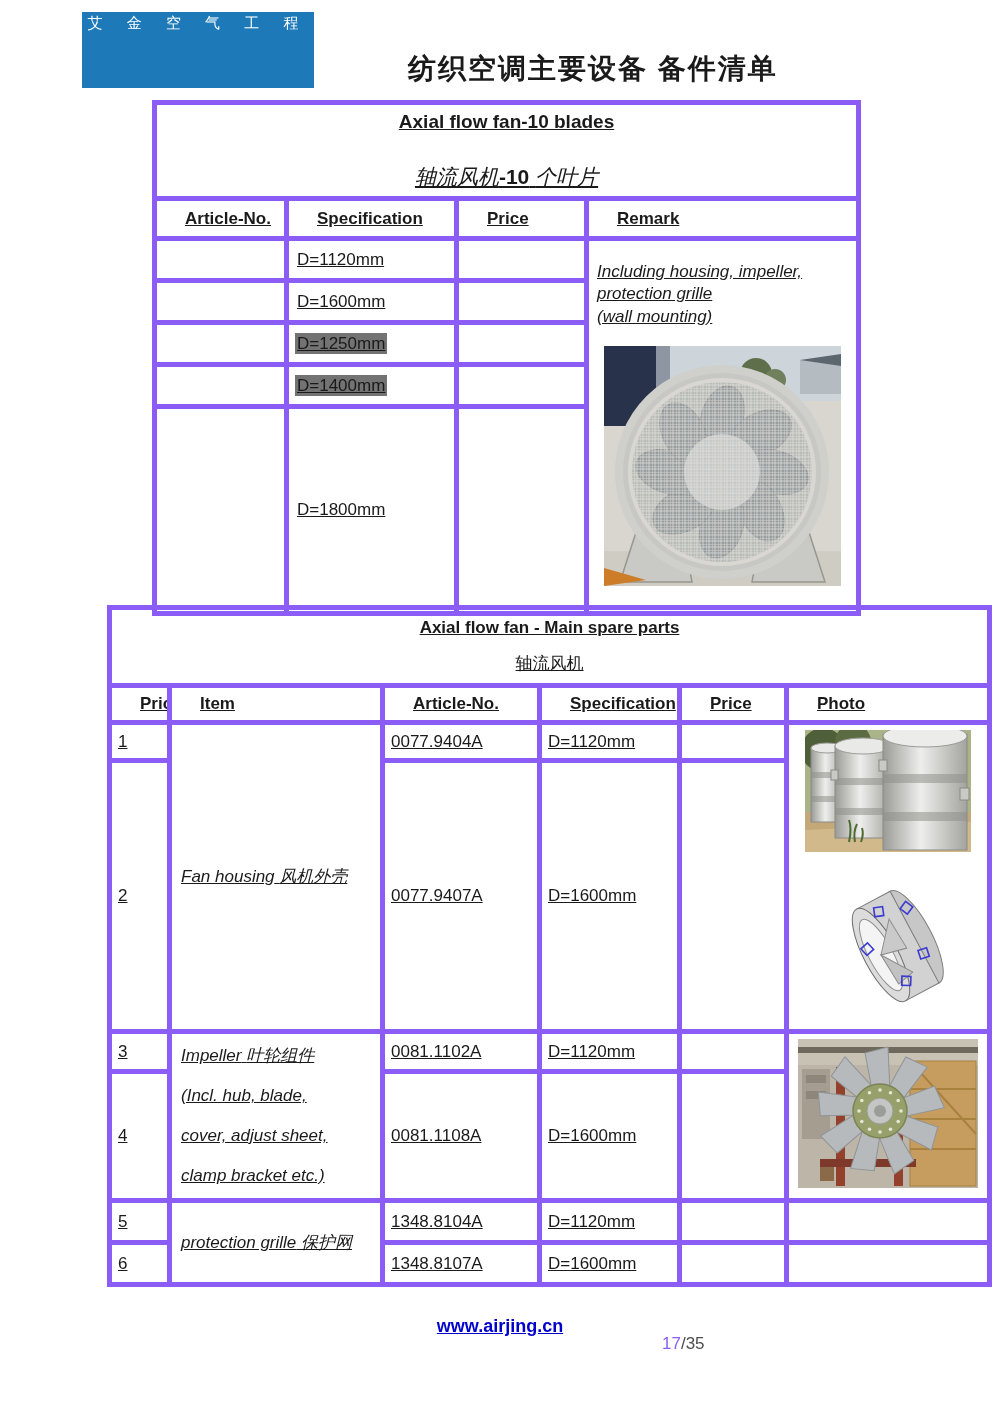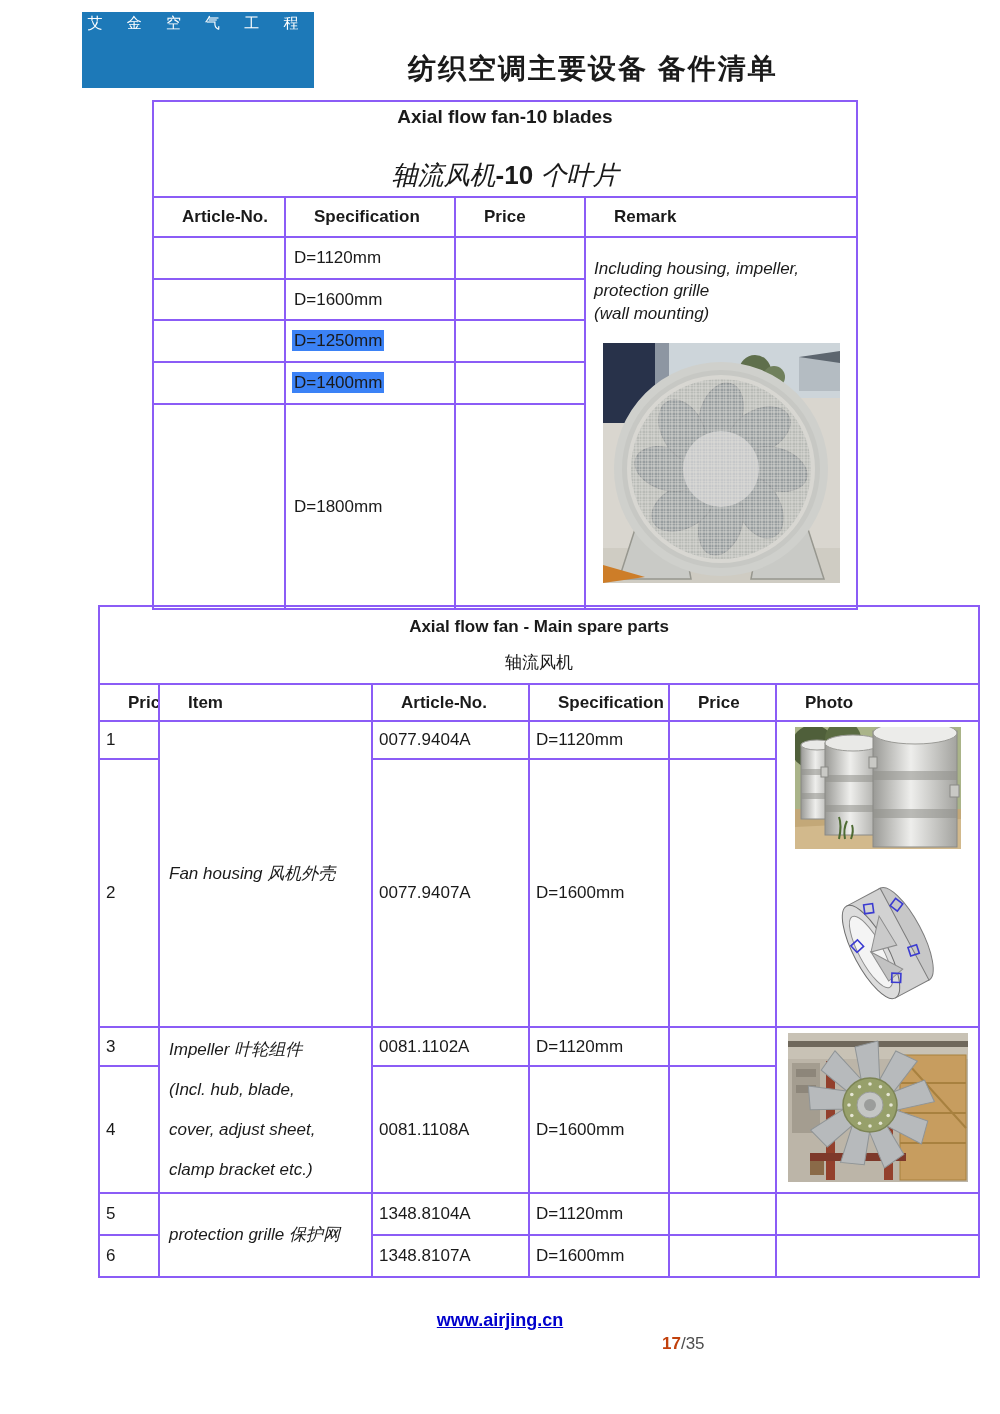--- a/index.html
+++ b/index.html
@@ -14,46 +14,46 @@
   }
   .logo-brand-row { display:flex; align-items:center; justify-content:center; margin-top:5px; height:42px; }
   .logo-brand { font-size:37px; font-weight:700; letter-spacing:1px; line-height:1; }
   .logo-fan { margin-left:-2px; }
   .logo-sub { text-align:center; font-size:15px; letter-spacing:10px; margin-top:2px; white-space:nowrap; }
   .page-title {
     position:absolute; left:408px; top:50px; font-size:28px; font-weight:700; letter-spacing:2px;
   }
   
   table { border-collapse:collapse; table-layout:fixed; }
-  td { border:2px solid #8b5cf6; font-size:17px; vertical-align:middle; padding:2px 6px; overflow:hidden; }
+  td { border:5px solid #8b5cf6; font-size:17px; vertical-align:middle; padding:2px 6px; overflow:hidden;text-decoration:underline; }
   .tbl-title-cell { text-align:center; vertical-align:middle; }
   .tbl-title-en { font-weight:700; font-size:19px; }
-  .tbl-title-cn { margin-top:30px; font-size:26px; }
+  .tbl-title-cn { margin-top:30px; font-size:21px; }
   .cn-kai { font-family:"Liberation Serif", serif; font-style:italic; }
   .bold { font-weight:700; }
   .hdr { font-weight:700;padding-left:28px; }
   .t1 { position:absolute; left:152px; top:100px; width:706px; }
-  .t2 { position:absolute; left:98px;  top:605px; width:881px; }
+  .t2 { position:absolute; left:107px;  top:605px; width:881px; }
   .t2 .tbl-title-en { font-size:17px; }
   .t2 .tbl-title-cn { font-size:17px; margin-top:14px; font-family:"Liberation Serif", serif; }
   .spec-text { padding:1px 2px; }
-  .hl { background:#3b82f6; }
+  .hl { background:#737373; }
   .remark-cell { vertical-align:top; padding:20px 8px; }
   .remark-note { font-style:italic; font-size:17px; line-height:1.32; }
   .remark-photo { text-align:center; margin-top:18px; }
   .name-cell { line-height:2.55; padding-left:9px; }
   .name-en { font-style:italic; }
   .impeller-cell { line-height:2.35; padding-left:9px; }
   .photo-cell { vertical-align:top; text-align:center; padding:5px 0; }
   
   .footer { position:absolute; left:0; top:1310px; width:100%; text-align:center; }
   .footer-company { font-family:"Liberation Serif", serif; font-size:17px; letter-spacing:3px; color:#141414; }
-  .footer-site { display:inline-block; font-size:18px; font-weight:700; color:#0000cc; text-decoration:underline; }
+  .footer-site { display:inline-block; margin-top:6px; font-size:18px; font-weight:700; color:#0000cc; text-decoration:underline; }
   .page-num { position:absolute; left:662px; top:1334px; font-size:17px; }
-  .page-num .cur { font-weight:700; color:#c2410c; }
+  .page-num .cur { font-weight:400; color:#8b5cf6; }
   .page-num .tot { color:#4d4d4d; }
 </style>
 </head>
 <body>
 
 <div class="logo">
   <div class="logo-sub">艾 金 空 气 工 程</div>
 </div>
 
 <div class="page-title">纺织空调主要设备 备件清单</div>

